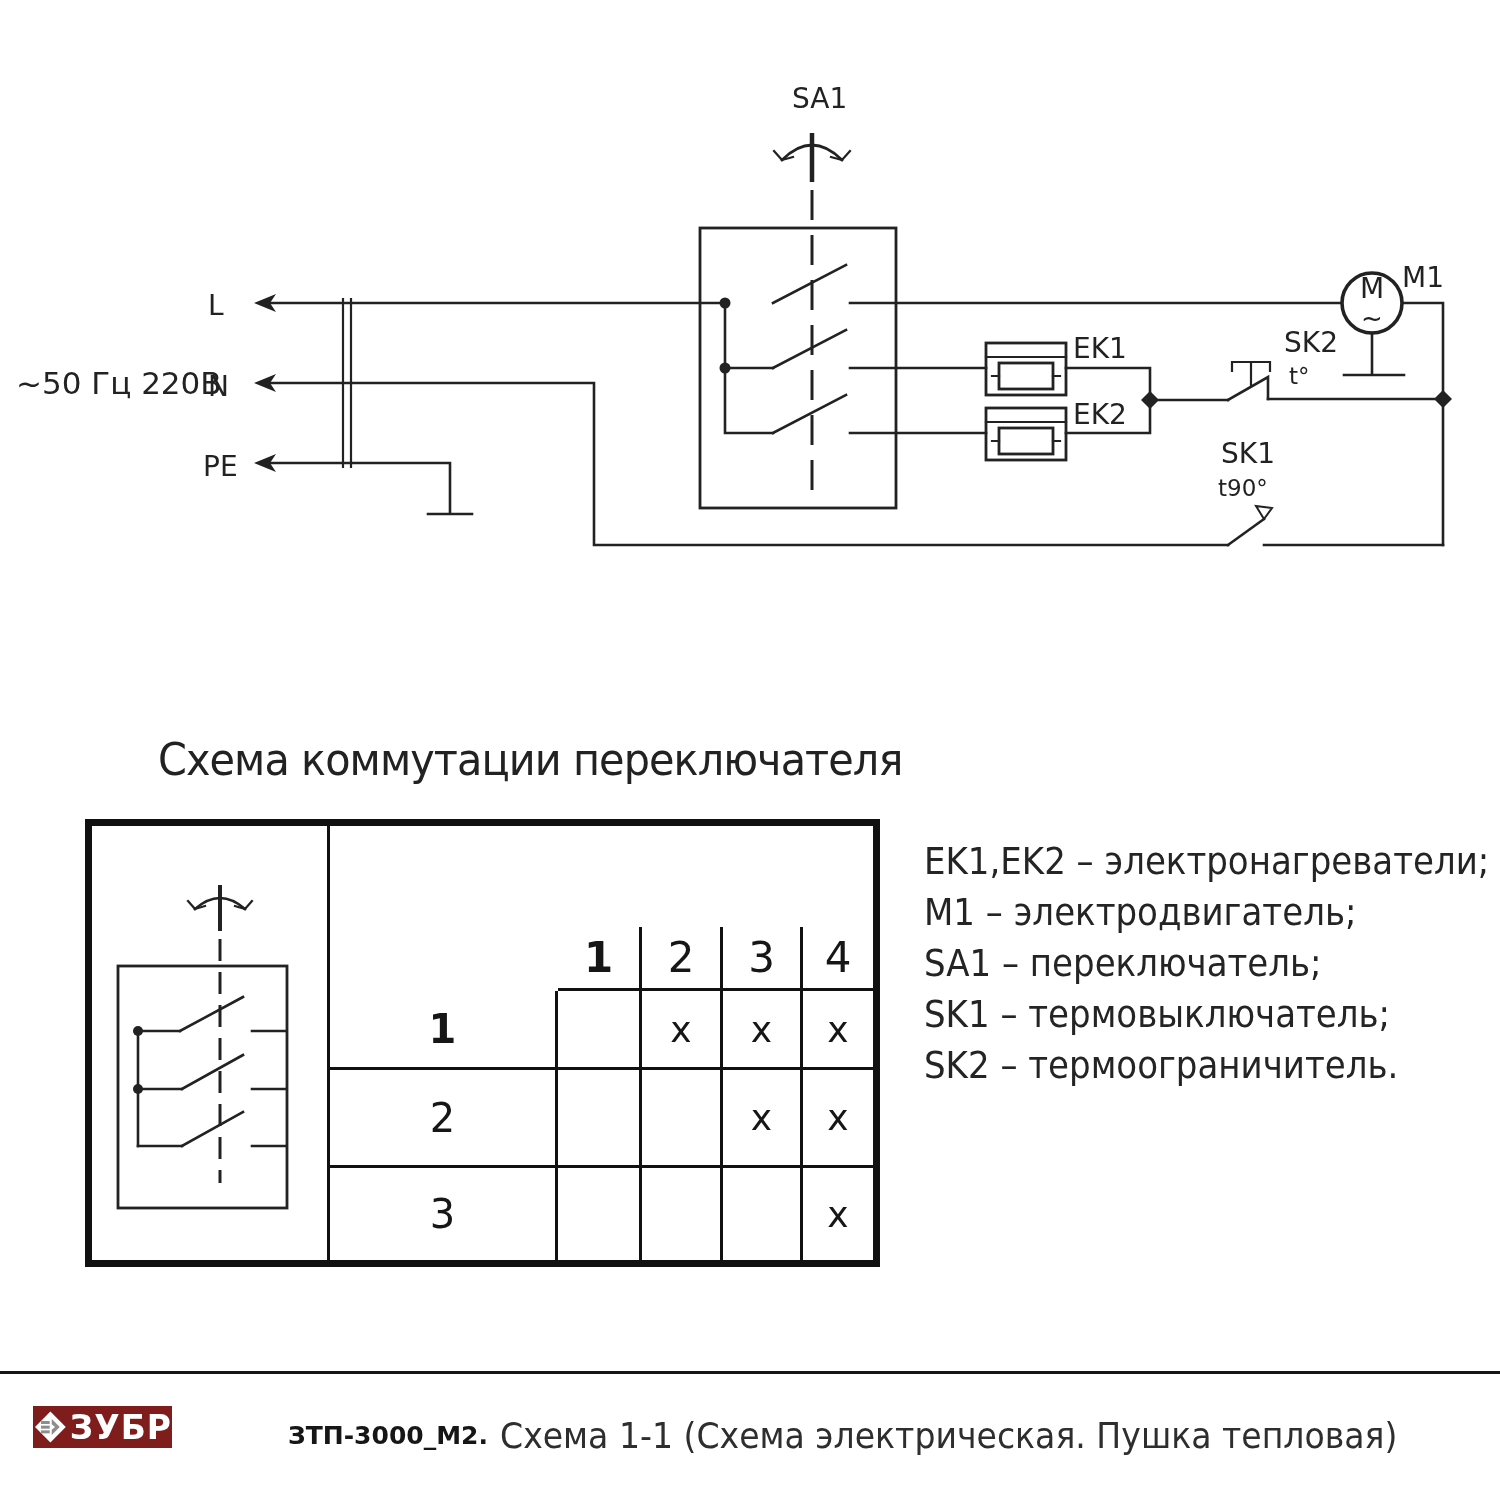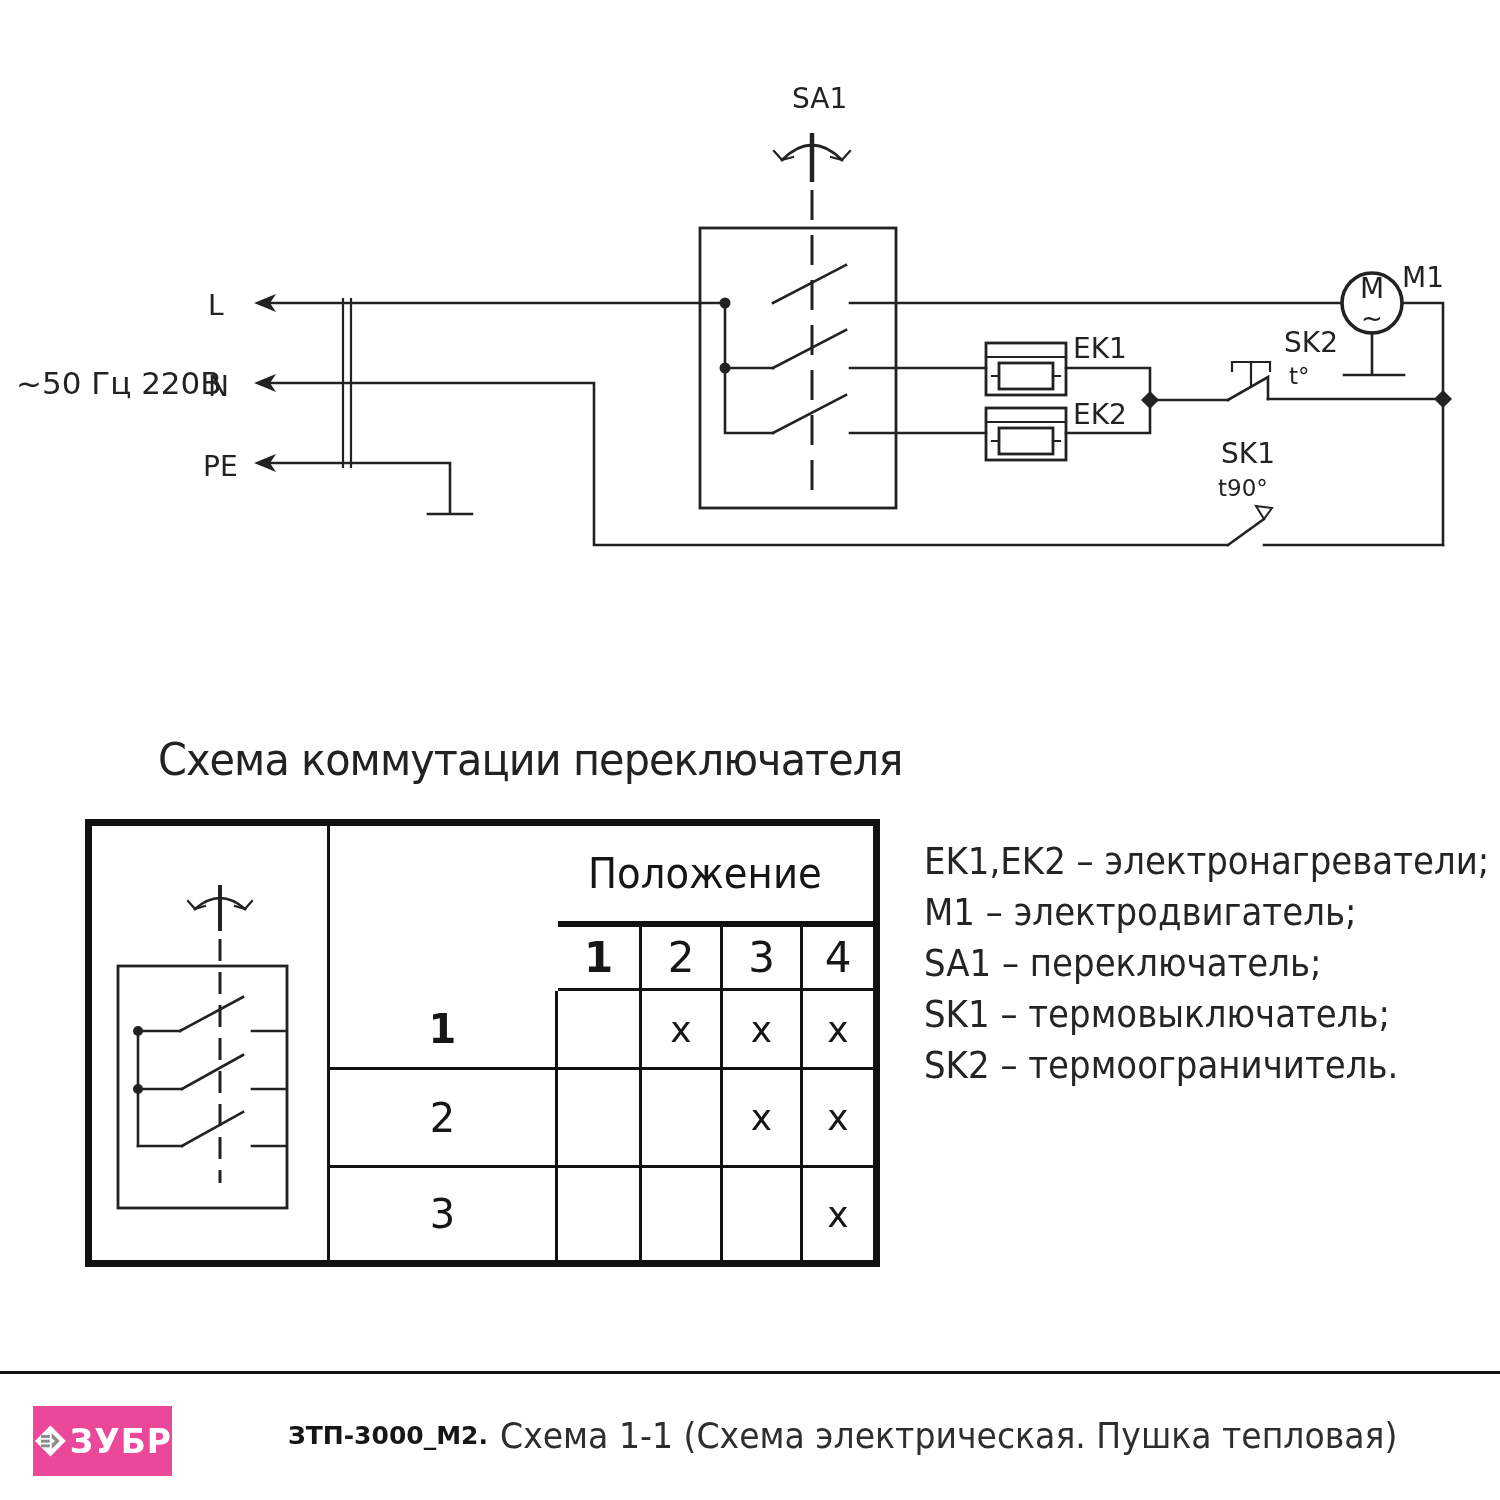--- a/index.html
+++ b/index.html
@@ -39,21 +39,21 @@
   .hdr-pos{font-size:42px;}
   .posnum{font-size:42px;font-weight:400;}
   .bold{font-weight:bold;}
   .rowlab{font-size:40px;}
   .mark{font-size:36px;}
   
   .legend{left:924px;top:836px;font-size:37px;line-height:51px;color:#242424;white-space:nowrap;}
   
   .foot-rule{left:0;top:1371px;width:1500px;border-top:3px solid #161616;}
   .logo{
-    left:33px;top:1406px;width:139px;height:70px;background:#ec4899;
+    left:33px;top:1406px;width:139px;height:42px;background:#7f1d1d;
     display:flex;align-items:center;justify-content:flex-end;
   }
   .logo-text{color:#fff;font-weight:bold;font-size:33px;letter-spacing:1px;margin-left:2px;}
   .foot-text{left:288px;top:1406px;height:58px;display:flex;align-items:center;white-space:nowrap;}
   .foot-model{font-weight:bold;font-size:25px;color:#161616;margin-right:12px;}
   .foot-desc{font-size:36px;color:#2e2e2e;}
 </style>
 </head>
 <body>
 
@@ -172,23 +172,20 @@
       <rect x="26" y="139" width="169" height="242" class="boxline"></rect>
       <path class="wire" d="M46 204 V319"></path>
       <circle cx="46" cy="204" r="5" class="nodefill"></circle>
       <circle cx="46" cy="262" r="5" class="nodefill"></circle>
       <path class="wire" d="M46 204 H88 M46 262 H90 M46 319 H90"></path>
       <path class="wire" d="M88 204 L151 170 M90 262 L151 228 M90 319 L151 285"></path>
       <path class="wire" d="M160 204 H193 M160 262 H193 M160 319 H193"></path>
     </svg>
   </div>
 
-  <div class="cell bbth hdr-pos" style="grid-column:3/7;grid-row:1;">
-    <span class="cond">Положение</span>
-  </div>
   <div class="cell br bb posnum bold" style="grid-column:3;grid-row:2;">1</div>
   <div class="cell br bb posnum" style="grid-column:4;grid-row:2;">2</div>
   <div class="cell br bb posnum" style="grid-column:5;grid-row:2;">3</div>
   <div class="cell bb posnum" style="grid-column:6;grid-row:2;">4</div>
 
   <div class="cell br bb rowlab bold" style="grid-column:2;grid-row:3;">1</div>
   <div class="cell br bb mark" style="grid-column:3;grid-row:3;"></div>
   <div class="cell br bb mark" style="grid-column:4;grid-row:3;">x</div>
   <div class="cell br bb mark" style="grid-column:5;grid-row:3;">x</div>
   <div class="cell bb mark" style="grid-column:6;grid-row:3;">x</div>

